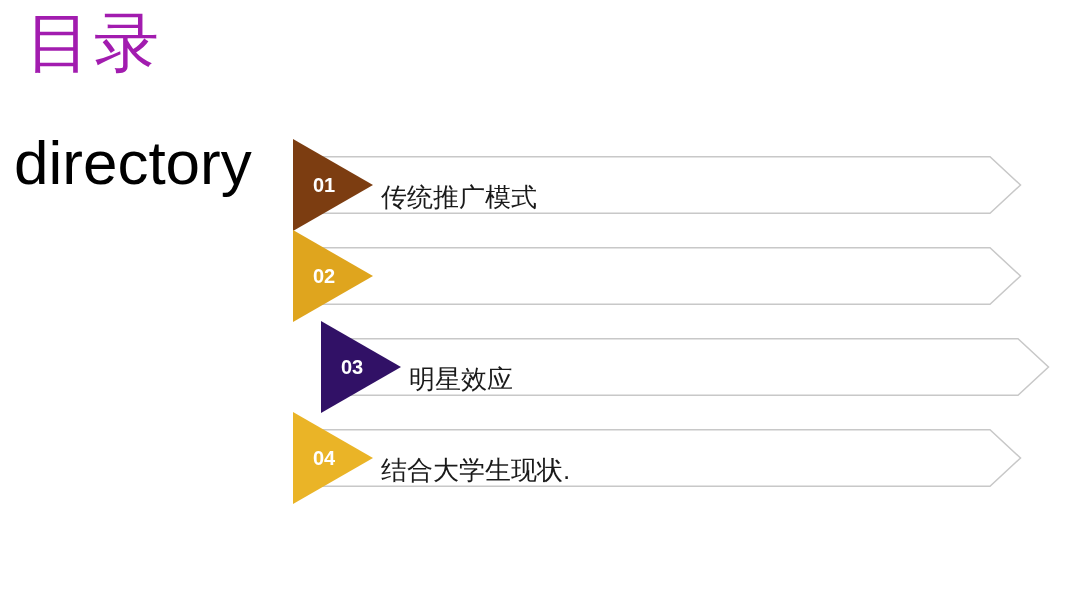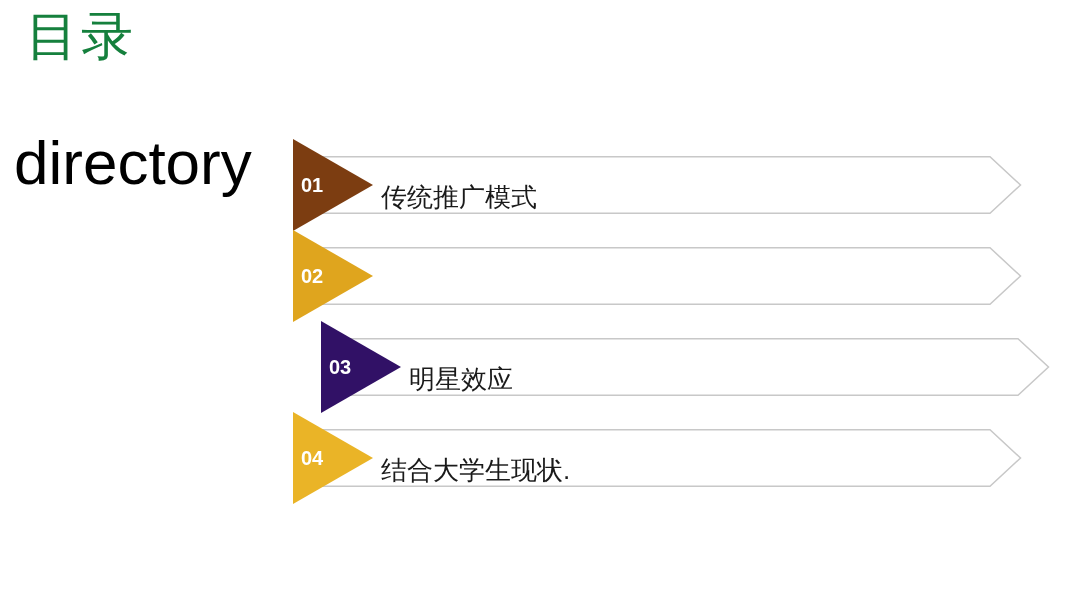--- a/index.html
+++ b/index.html
@@ -5,34 +5,34 @@
   html, body { margin: 0; padding: 0; }
   body {
     width: 1080px; height: 608px;
     background: #ffffff;
     font-family: "Liberation Sans", sans-serif;
     position: relative;
     overflow: hidden;
   }
   .title-cn {
     position: absolute; left: 26px; top: 10px;
-    font-size: 52px; line-height: 1.0; color: #15803d;
+    font-size: 65px; line-height: 1.0; color: #a21caf;
     letter-spacing: 3px; font-weight: 500;
   }
   .title-en {
     position: absolute; left: 14px; top: 102px;
     font-size: 62px; line-height: 1.0; color: #000; margin-top: 30px;
   }
   .toc { position: absolute; left: 293px; top: 139px; width: 745px; height: 465px; }
   .toc-row { position: absolute; left: 0; width: 745px; height: 92px; }
   .bar { position: absolute; left: 27px; top: 17px; display: block; }
   .tri { position: absolute; left: 0; top: 0; display: block; }
   .num {
     position: absolute; left: 8px; top: 0; width: 46px; height: 92px;
-    line-height: 92px; text-align: left;
+    line-height: 92px; text-align: center;
     font-weight: bold; font-size: 20px; color: #ffffff;
   }
   .label {
     position: absolute; left: 88px; top: 12px; height: 92px;
     line-height: 92px; font-size: 26px; color: #1a1a1a;
     white-space: nowrap;
   }
 </style>
 </head>
 <body>

